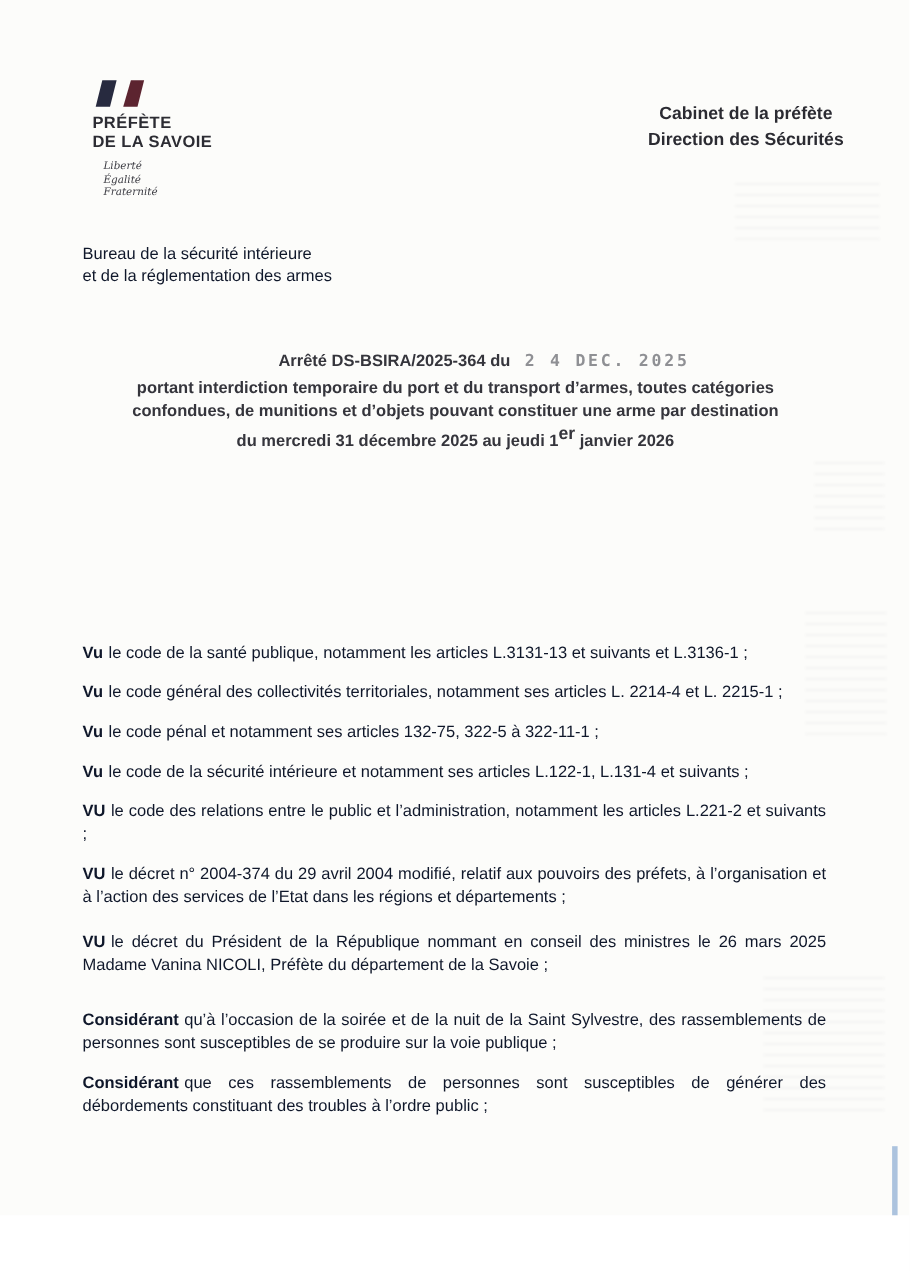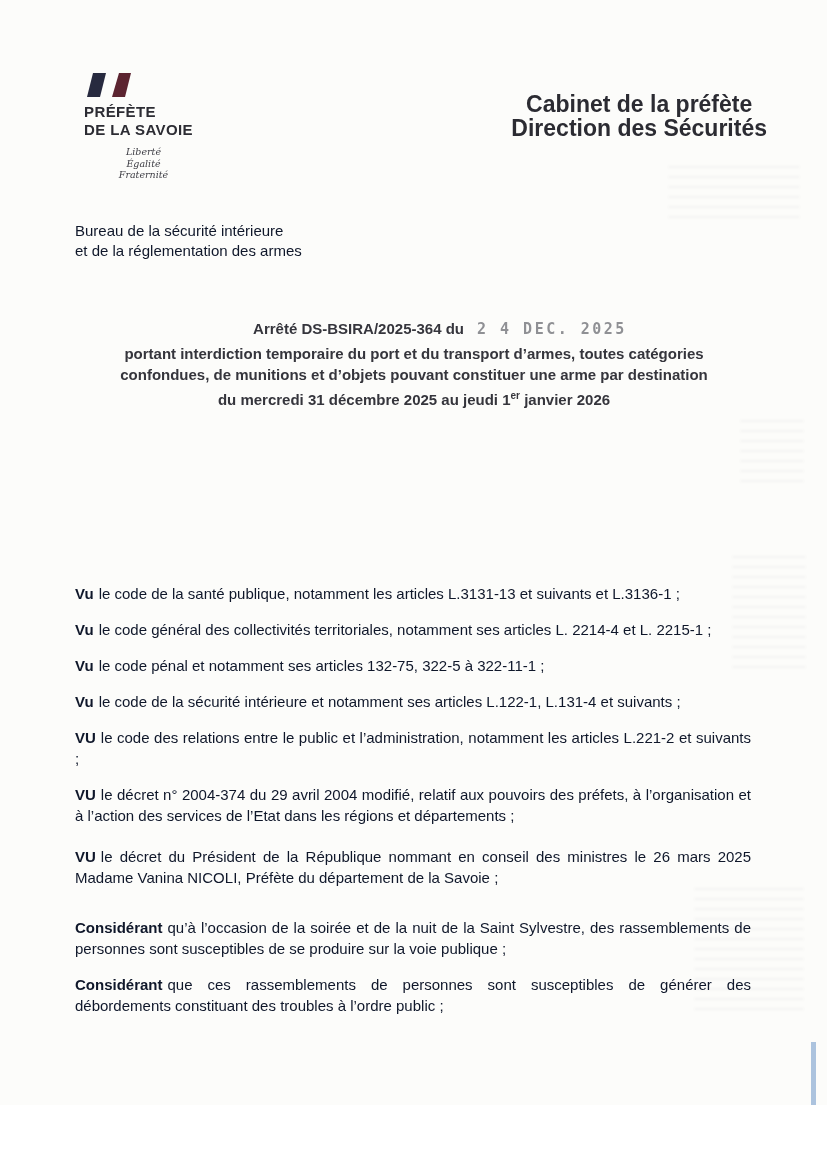--- a/index.html
+++ b/index.html
@@ -26,31 +26,30 @@
     color: #2c2c33;
   }
   .motto {
     margin-top: 7px;
     margin-left: 10px;
     font-family: "DejaVu Serif", serif;
     font-style: italic;
     font-size: 9.5px;
     line-height: 11.5px;
     color: #3d3d44;
-    text-align: center;
   }
 
   
   .office-block {
     position: absolute;
     top: 92px;
     right: 60px;
     text-align: center;
     font-weight: bold;
-    font-size: 23px;
+    font-size: 16px;
     line-height: 24px;
     color: #2b2b32;
   }
 
   
   .bureau-block {
     position: absolute;
     left: 75px;
     top: 221px;
     font-size: 15px;
@@ -81,21 +80,21 @@
   }
   .date-stamp {
     font-family: "DejaVu Sans Mono", monospace;
     font-weight: 600;
     font-size: 15px;
     letter-spacing: 2.5px;
     color: #8f9094;
     white-space: nowrap;
     margin-left: 13px;
   }
-  .title-block sup { font-size: 10px; }
+  .title-block sup { font-size: 16px; }
 
   
   .authority-block {
     position: absolute;
     left: 64px;
     top: 468px;
     width: 700px;
     text-align: center;
     font-size: 15px;
     line-height: 22px;

